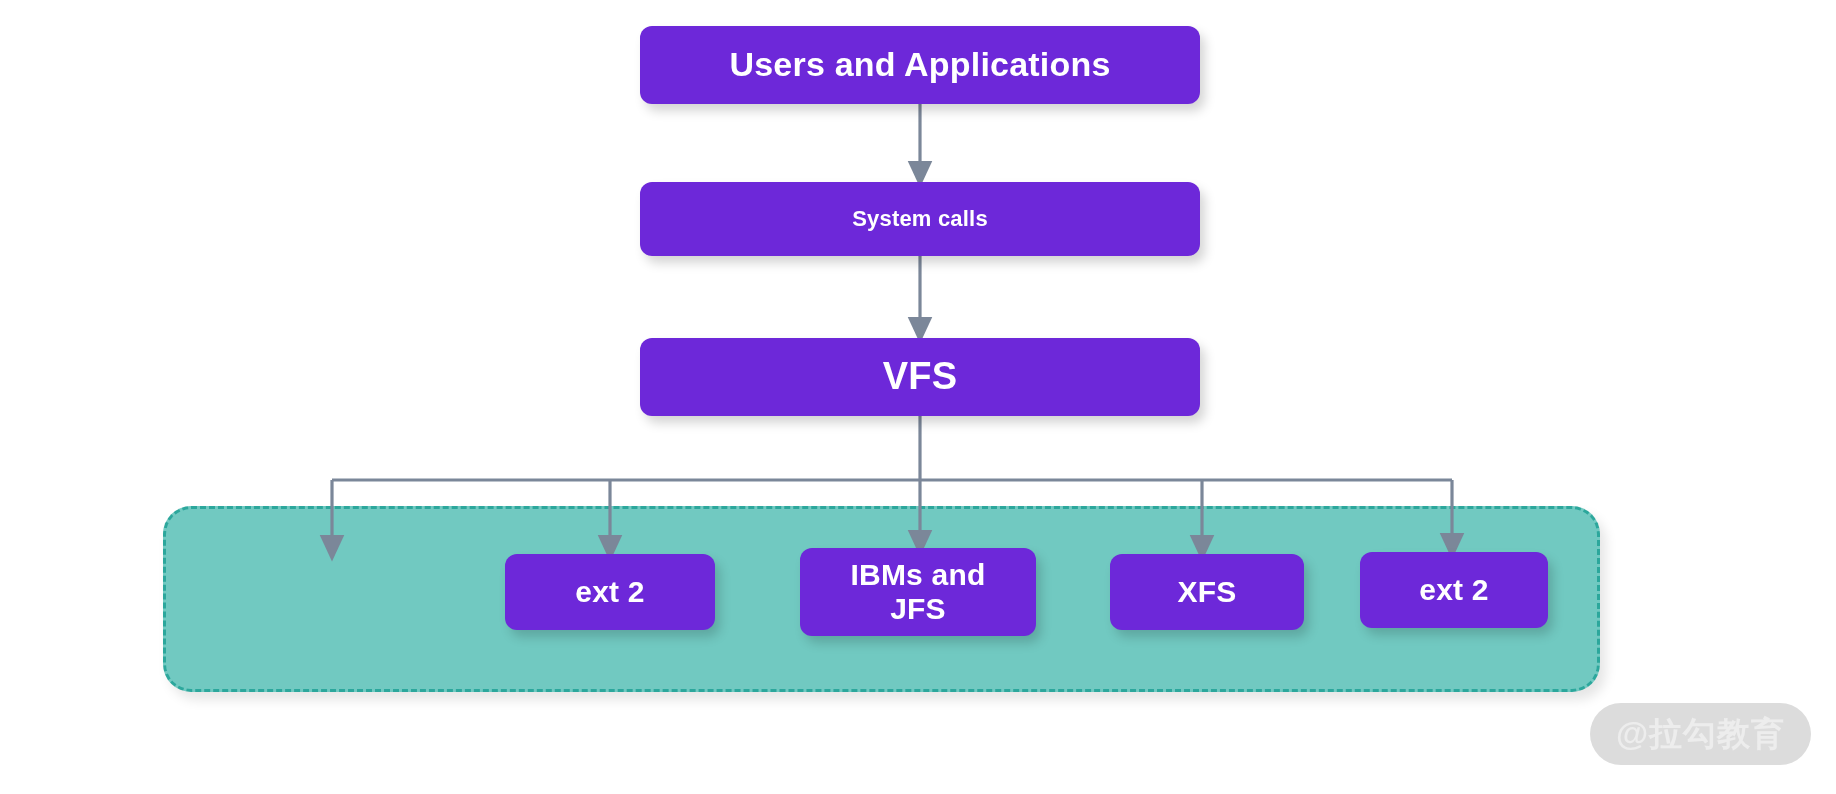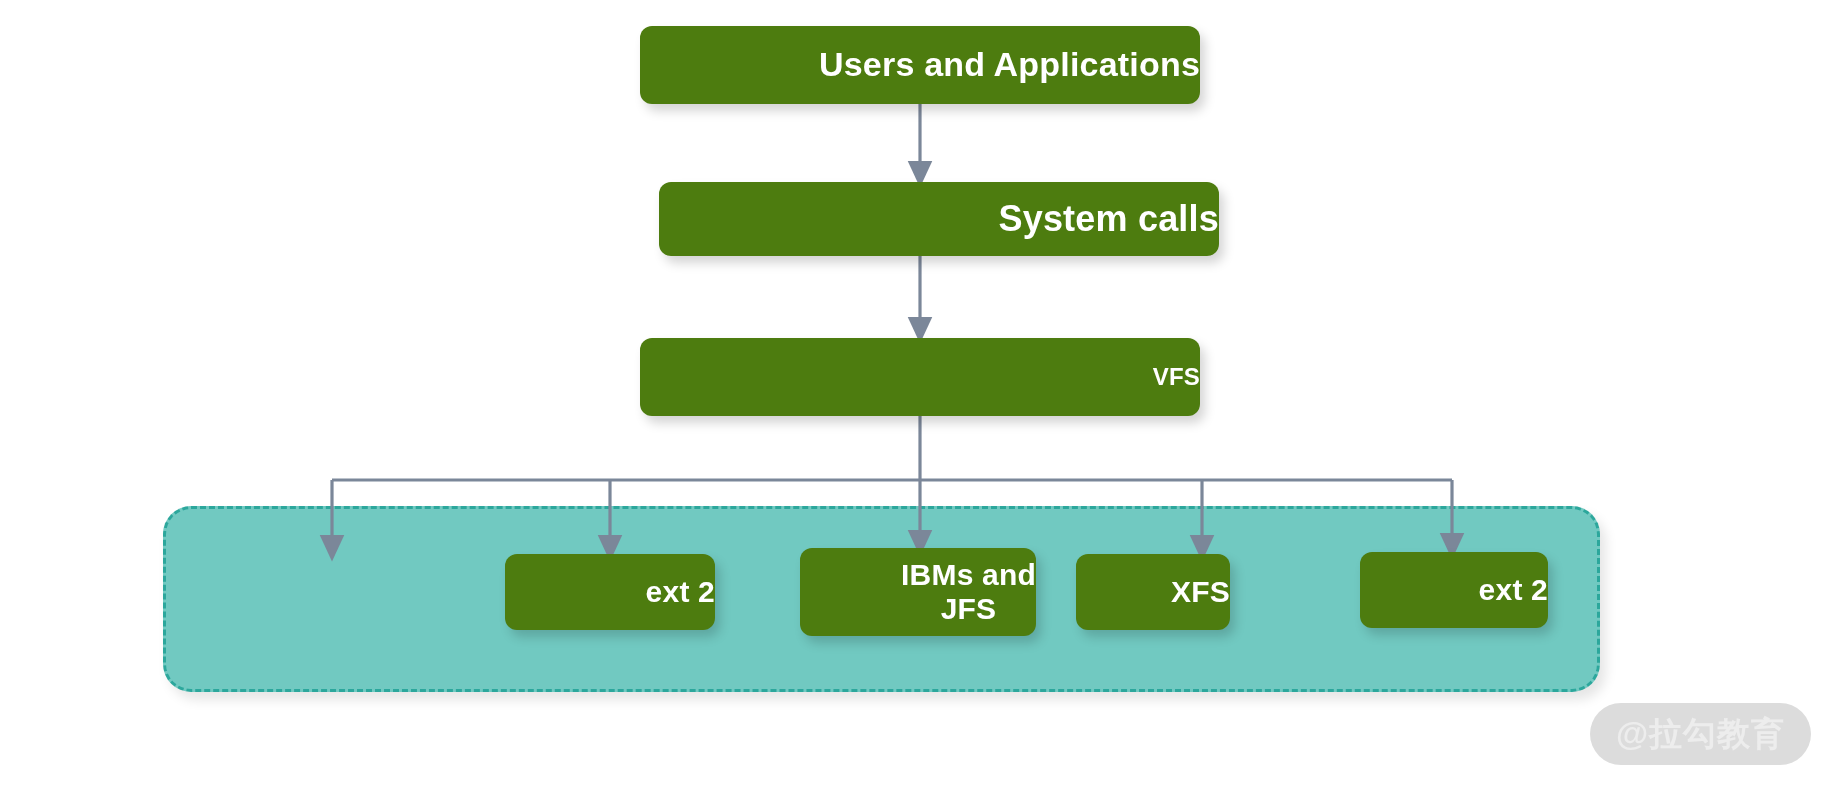--- a/index.html
+++ b/index.html
@@ -15,48 +15,48 @@
     width: 1836px;
     height: 794px;
     background: #ffffff;
     overflow: hidden;
   }
 
   
   .node {
     position: absolute;
     box-sizing: border-box;
-    background: #4d7c0f;
+    background: #6d28d9;
     color: #ffffff;
     border-radius: 12px;
     display: flex;
     align-items: center;
-    justify-content: flex-end;
+    justify-content: center;
     text-align: center;
     line-height: 1.15;
     font-weight: 600;
     box-shadow: 5px 7px 11px rgba(0,0,0,0.17);
     letter-spacing: 0.2px;
     user-select: none;
   }
 
   .node-top      { left: 640px;  top: 26px;  width: 560px; height: 78px;  font-size: 34px; }
-  .node-syscalls { left: 640px;  top: 182px; width: 560px; height: 74px;  font-size: 36px; margin-left: 19px; }
-  .node-vfs      { left: 640px;  top: 338px; width: 560px; height: 78px;  font-size: 24px; }
+  .node-syscalls { left: 640px;  top: 182px; width: 560px; height: 74px;  font-size: 22px; }
+  .node-vfs      { left: 640px;  top: 338px; width: 560px; height: 78px;  font-size: 38px; }
 
   .leaf {
     font-size: 30px;
     font-weight: 600;
     border-radius: 12px;
     height: 76px;
   }
   .leaf-reiserfs { left: 205px;  top: 554px; width: 260px; }
   .leaf-ext2     { left: 505px;  top: 554px; width: 210px; }
   .leaf-ibms     { left: 800px;  top: 548px; width: 236px; height: 88px; }
-  .leaf-xfs      { left: 1076px; top: 554px; width: 154px; }
+  .leaf-xfs      { left: 1110px; top: 554px; width: 194px; }
   .leaf-ext3     { left: 1360px; top: 552px; width: 188px; }
 
   
   .group-box {
     position: absolute;
     left: 163px;
     top: 506px;
     width: 1437px;
     height: 186px;
     box-sizing: border-box;

